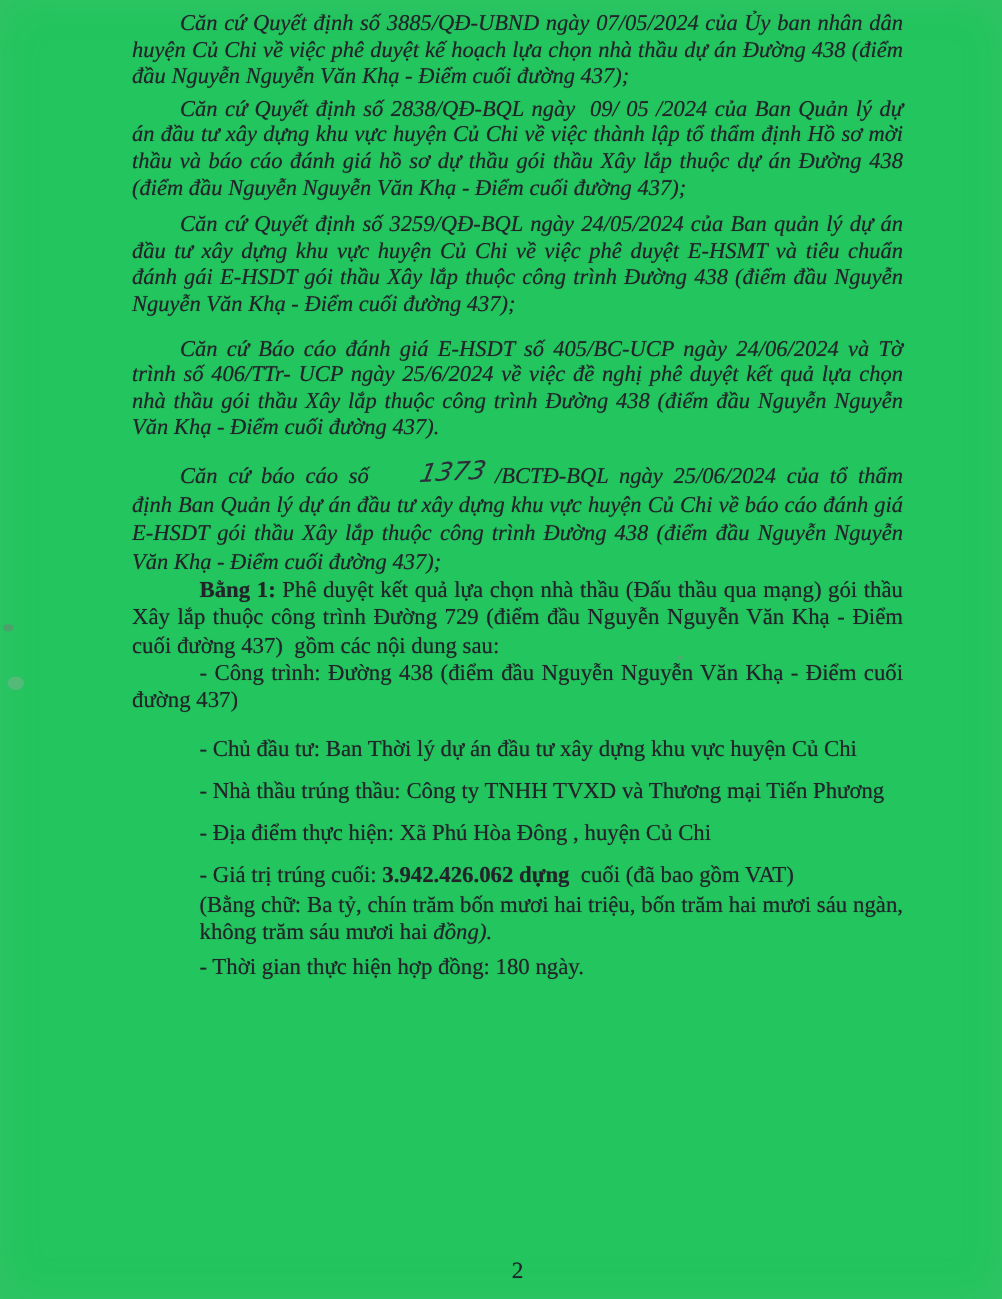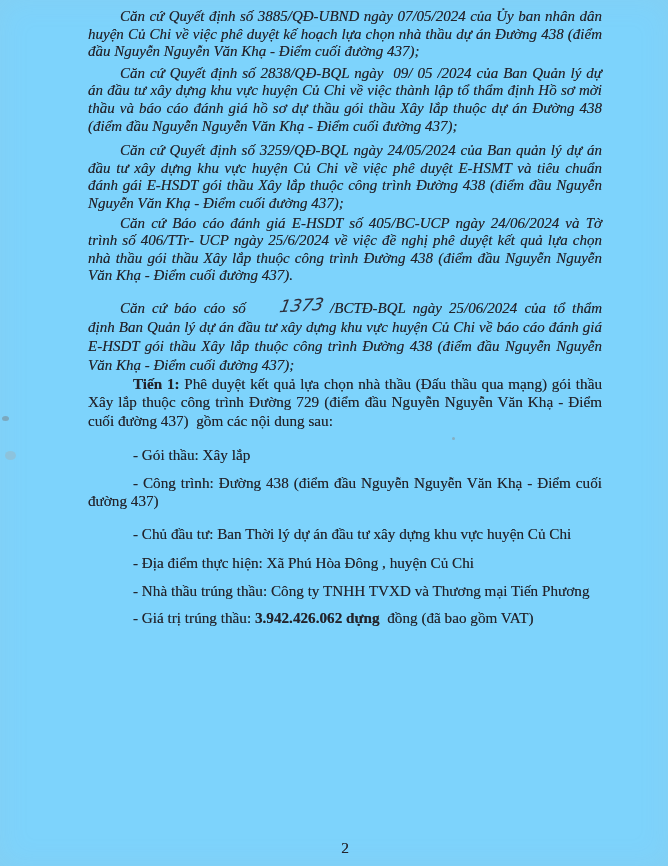--- a/index.html
+++ b/index.html
@@ -1,41 +1,41 @@
 <!DOCTYPE html>
 <html><head>
 <meta charset="utf-8">
 <style>
   html, body { margin: 0; padding: 0; background: #e8e8e6; }
   .page {
     position: relative;
     width: 668px;
     height: 866px;
     margin: 0 auto;
-    background: #7dd3fc;
+    background: #22c55e;
     box-sizing: border-box;
     padding: 8px 66px 0 88px;
     font-family: "Liberation Serif", "DejaVu Serif", serif;
     color: #23232a;
     overflow: hidden;
     box-shadow: inset 0 0 30px rgba(180,180,170,0.12);
     text-shadow: 0 0 0.5px rgba(35,35,45,0.55);
   }
   p { margin: 0; }
   .pre {
     font-style: italic;
     font-size: 15px;
     line-height: 17.6px;
     text-align: justify;
     text-indent: 32px;
     white-space: pre-wrap;
   }
   .p1 { margin-bottom: 4px; }
   .p2 { margin-bottom: 7px; font-family: Liberation Serif, serif; }
-  .p3 { margin-bottom: 2px; }
+  .p3 { margin-bottom: 12px; }
   .p4 { margin-bottom: 14px; }
   .p5 { line-height: 19px; margin-bottom: 0; }
   .handwritten {
     display: inline-block;
     font-family: "DejaVu Sans", sans-serif;
     font-style: italic;
     font-size: 17px;
     line-height: 14px;
     color: #2e2e3a;
     transform: skewX(-14deg) rotate(-3deg);
@@ -104,27 +104,28 @@
 
   <section>
     <p class="pre p1">Căn cứ Quyết định số 3885/QĐ-UBND ngày 07/05/2024 của Ủy ban nhân dân huyện Củ Chi về việc phê duyệt kế hoạch lựa chọn nhà thầu dự án Đường 438 (điểm đầu Nguyễn Nguyễn Văn Khạ - Điểm cuối đường 437);</p>
     <p class="pre p2">Căn cứ Quyết định số 2838/QĐ-BQL ngày  09/ 05 /2024 của Ban Quản lý dự án đầu tư xây dựng khu vực huyện Củ Chi về việc thành lập tổ thẩm định Hồ sơ mời thầu và báo cáo đánh giá hồ sơ dự thầu gói thầu Xây lắp thuộc dự án Đường 438 (điểm đầu Nguyễn Nguyễn Văn Khạ - Điểm cuối đường 437);</p>
     <p class="pre p3">Căn cứ Quyết định số 3259/QĐ-BQL ngày 24/05/2024 của Ban quản lý dự án đầu tư xây dựng khu vực huyện Củ Chi về việc phê duyệt E-HSMT và tiêu chuẩn đánh gái E-HSDT gói thầu Xây lắp thuộc công trình Đường 438 (điểm đầu Nguyễn Nguyễn Văn Khạ - Điểm cuối đường 437);</p>
     <p class="pre p4">Căn cứ Báo cáo đánh giá E-HSDT số 405/BC-UCP ngày 24/06/2024 và Tờ trình số 406/TTr- UCP ngày 25/6/2024 về việc đề nghị phê duyệt kết quả lựa chọn nhà thầu gói thầu Xây lắp thuộc công trình Đường 438 (điểm đầu Nguyễn Nguyễn Văn Khạ - Điểm cuối đường 437).</p>
     <p class="pre p5"><span>Căn cứ báo cáo số</span><span class="handwritten">1373</span><span>/BCTĐ-BQL ngày 25/06/2024 của tổ thẩm định Ban Quản lý dự án đầu tư xây dựng khu vực huyện Củ Chi về báo cáo đánh giá E-HSDT gói thầu Xây lắp thuộc công trình Đường 438 (điểm đầu Nguyễn Nguyễn Văn Khạ - Điểm cuối đường 437);</span></p>
   </section>
 
 
-  <p class="article"><strong>Tiến 1:</strong><span> Phê duyệt kết quả lựa chọn nhà thầu (Đấu thầu qua mạng) gói thầu Xây lắp thuộc công trình Đường 729 (điểm đầu Nguyễn Nguyễn Văn Khạ - Điểm cuối đường 437)  gồm các nội dung sau:</span></p>
+  <p class="article"><strong>Bằng 1:</strong><span> Phê duyệt kết quả lựa chọn nhà thầu (Đấu thầu qua mạng) gói thầu Xây lắp thuộc công trình Đường 729 (điểm đầu Nguyễn Nguyễn Văn Khạ - Điểm cuối đường 437)  gồm các nội dung sau:</span></p>
 
-  <p class="item first-item">- Gói thầu: Xây lắp</p>
   <p class="item item-cong-trinh">- Công trình: Đường 438 (điểm đầu Nguyễn Nguyễn Văn Khạ - Điểm cuối đường 437)</p>
   <p class="item">- Chủ đầu tư: Ban Thời lý dự án đầu tư xây dựng khu vực huyện Củ Chi</p>
+  <p class="item item-nha-thau">- Nhà thầu trúng thầu: Công ty TNHH TVXD và Thương mại Tiến Phương</p>
   <p class="item">- Địa điểm thực hiện: Xã Phú Hòa Đông , huyện Củ Chi</p>
-  <p class="item item-nha-thau">- Nhà thầu trúng thầu: Công ty TNHH TVXD và Thương mại Tiến Phương</p>
-  <p class="item item-gia-tri"><span>- Giá trị trúng thầu: </span><strong>3.942.426.062 dựng</strong><span>  đồng (đã bao gồm VAT)</span></p>
+  <p class="item item-gia-tri"><span>- Giá trị trúng cuối: </span><strong>3.942.426.062 dựng</strong><span>  cuối (đã bao gồm VAT)</span></p>
+  <p class="bang-chu"><span>(Bằng chữ: Ba tỷ, chín trăm bốn mươi hai triệu, bốn trăm hai mươi sáu ngàn, không trăm sáu mươi hai </span><em>đồng).</em></p>
+  <p class="item">- Thời gian thực hiện hợp đồng: 180 ngày.</p>
 
   <div class="page-number">2</div>
 
   <span class="speck speck-1"></span>
   <span class="speck speck-2"></span>
   <span class="speck speck-3"></span>
 </div>
 
 </body></html>

